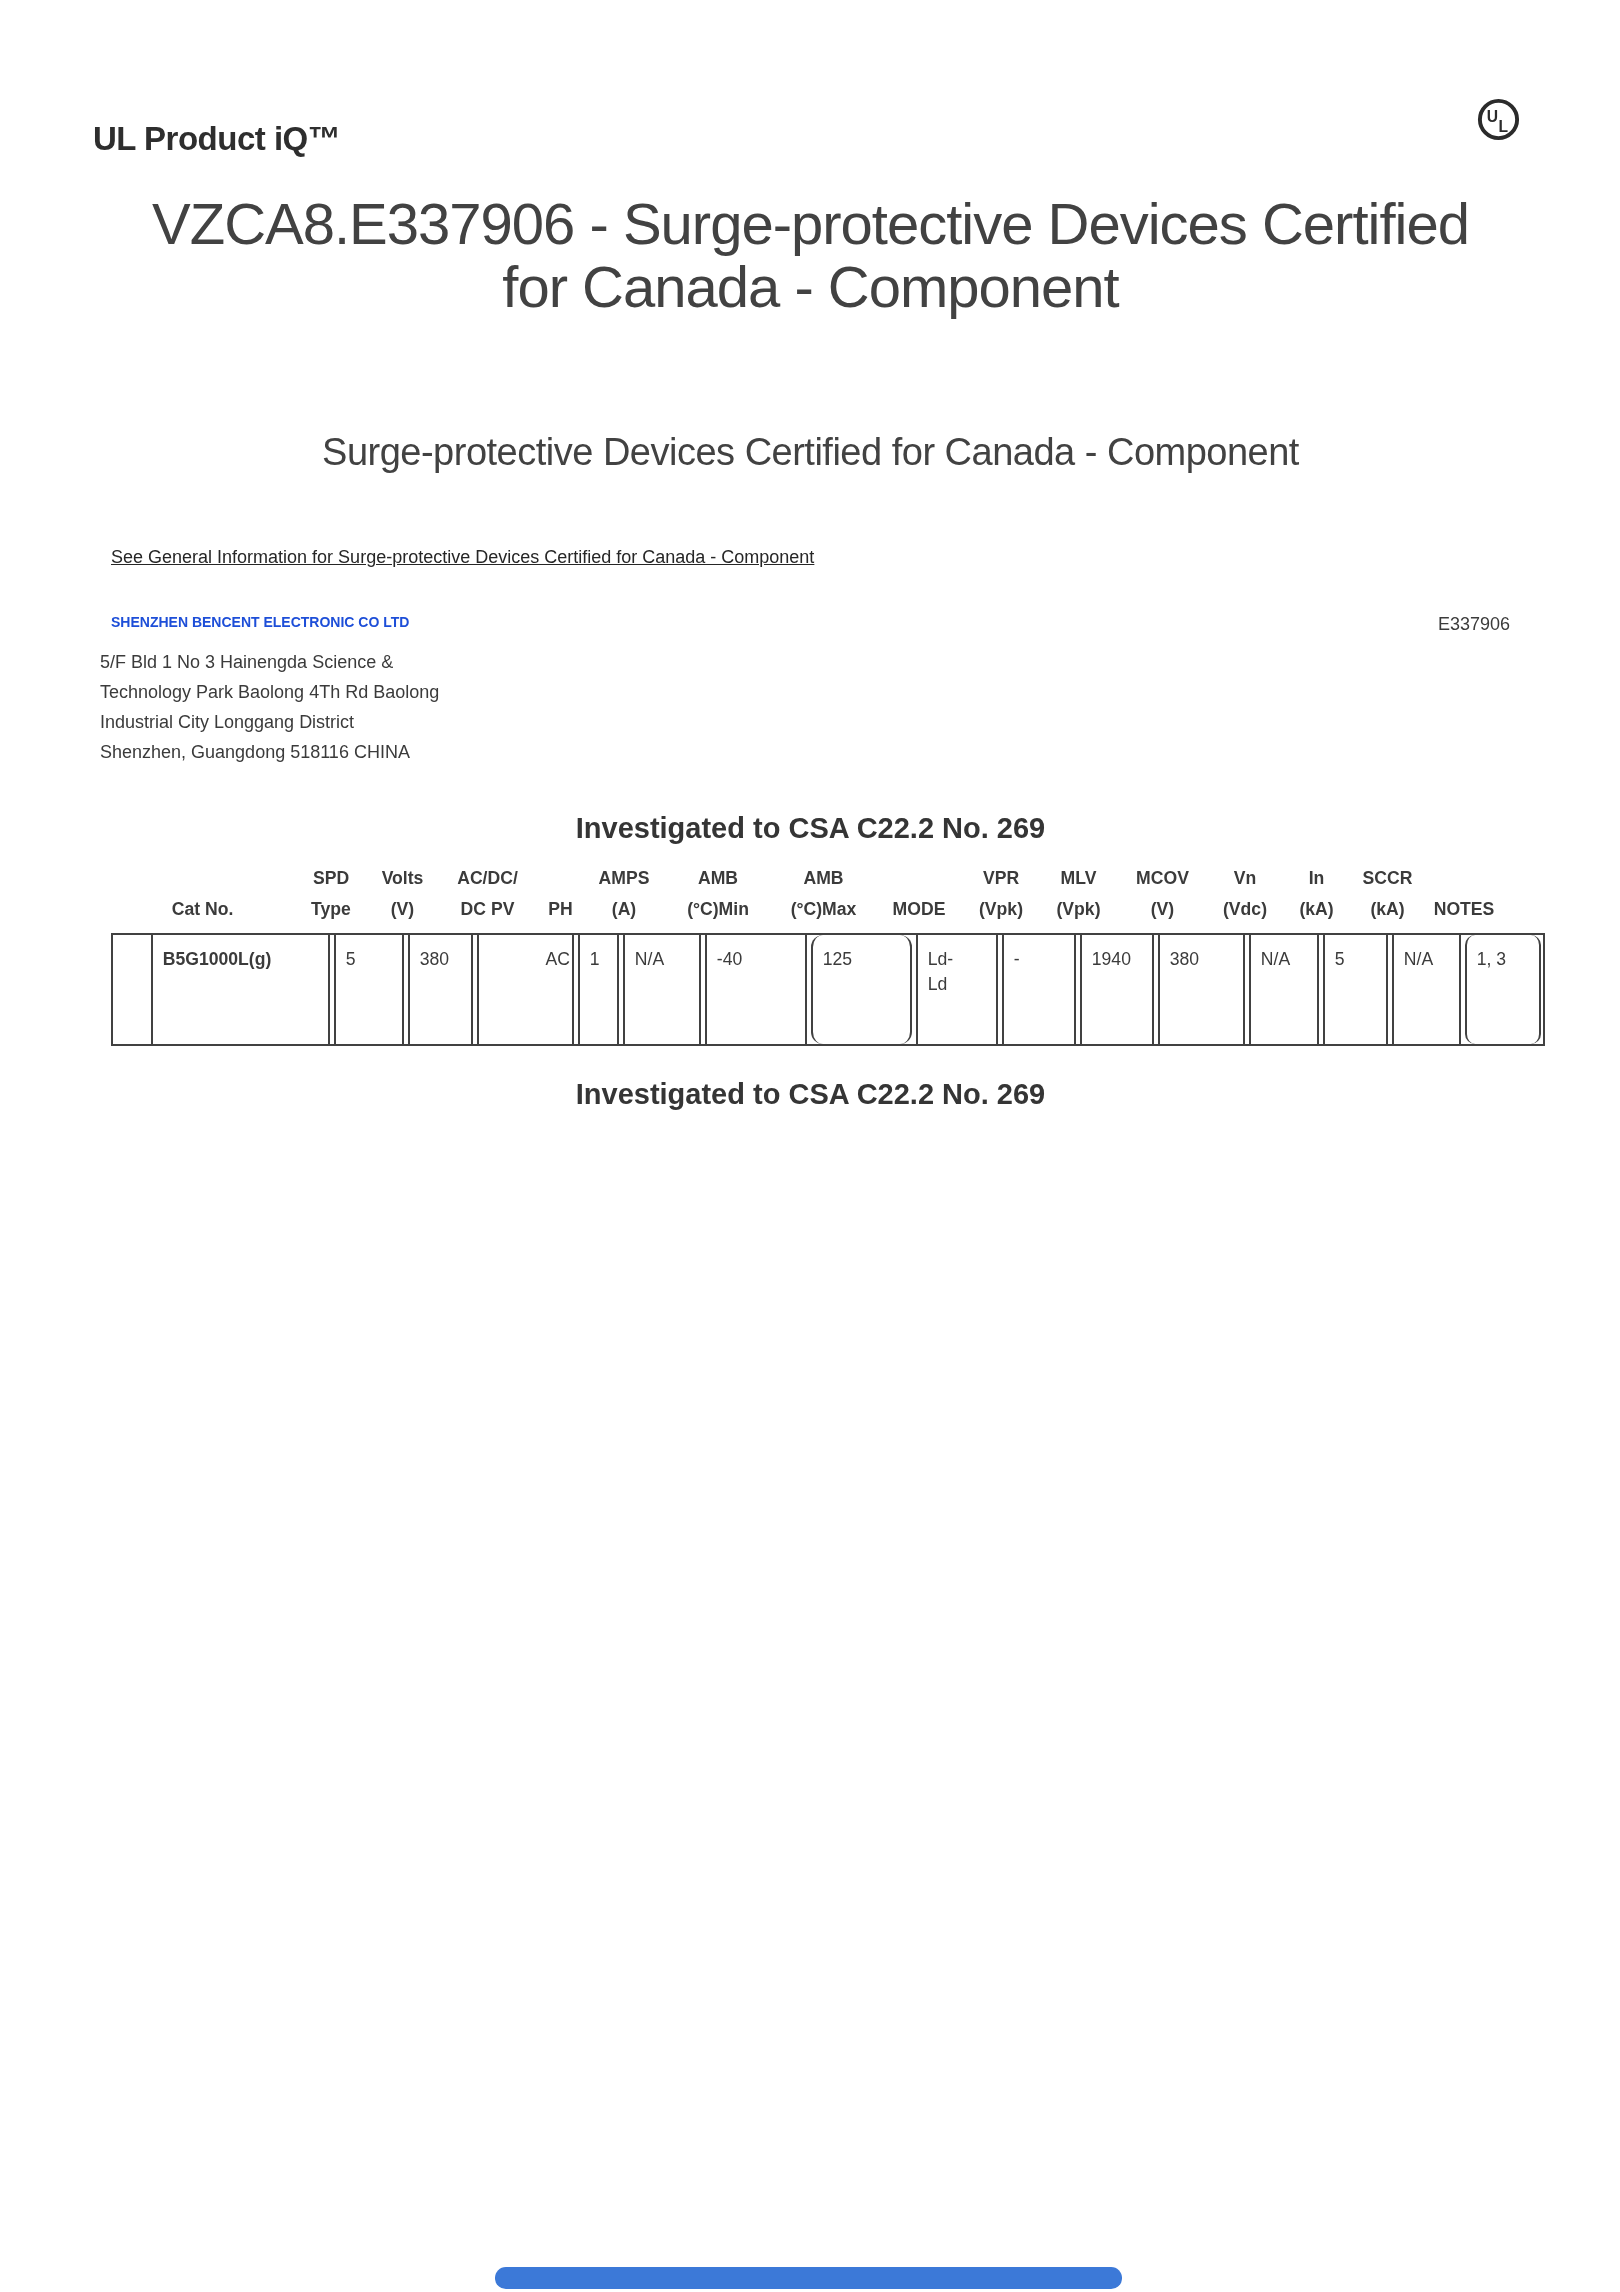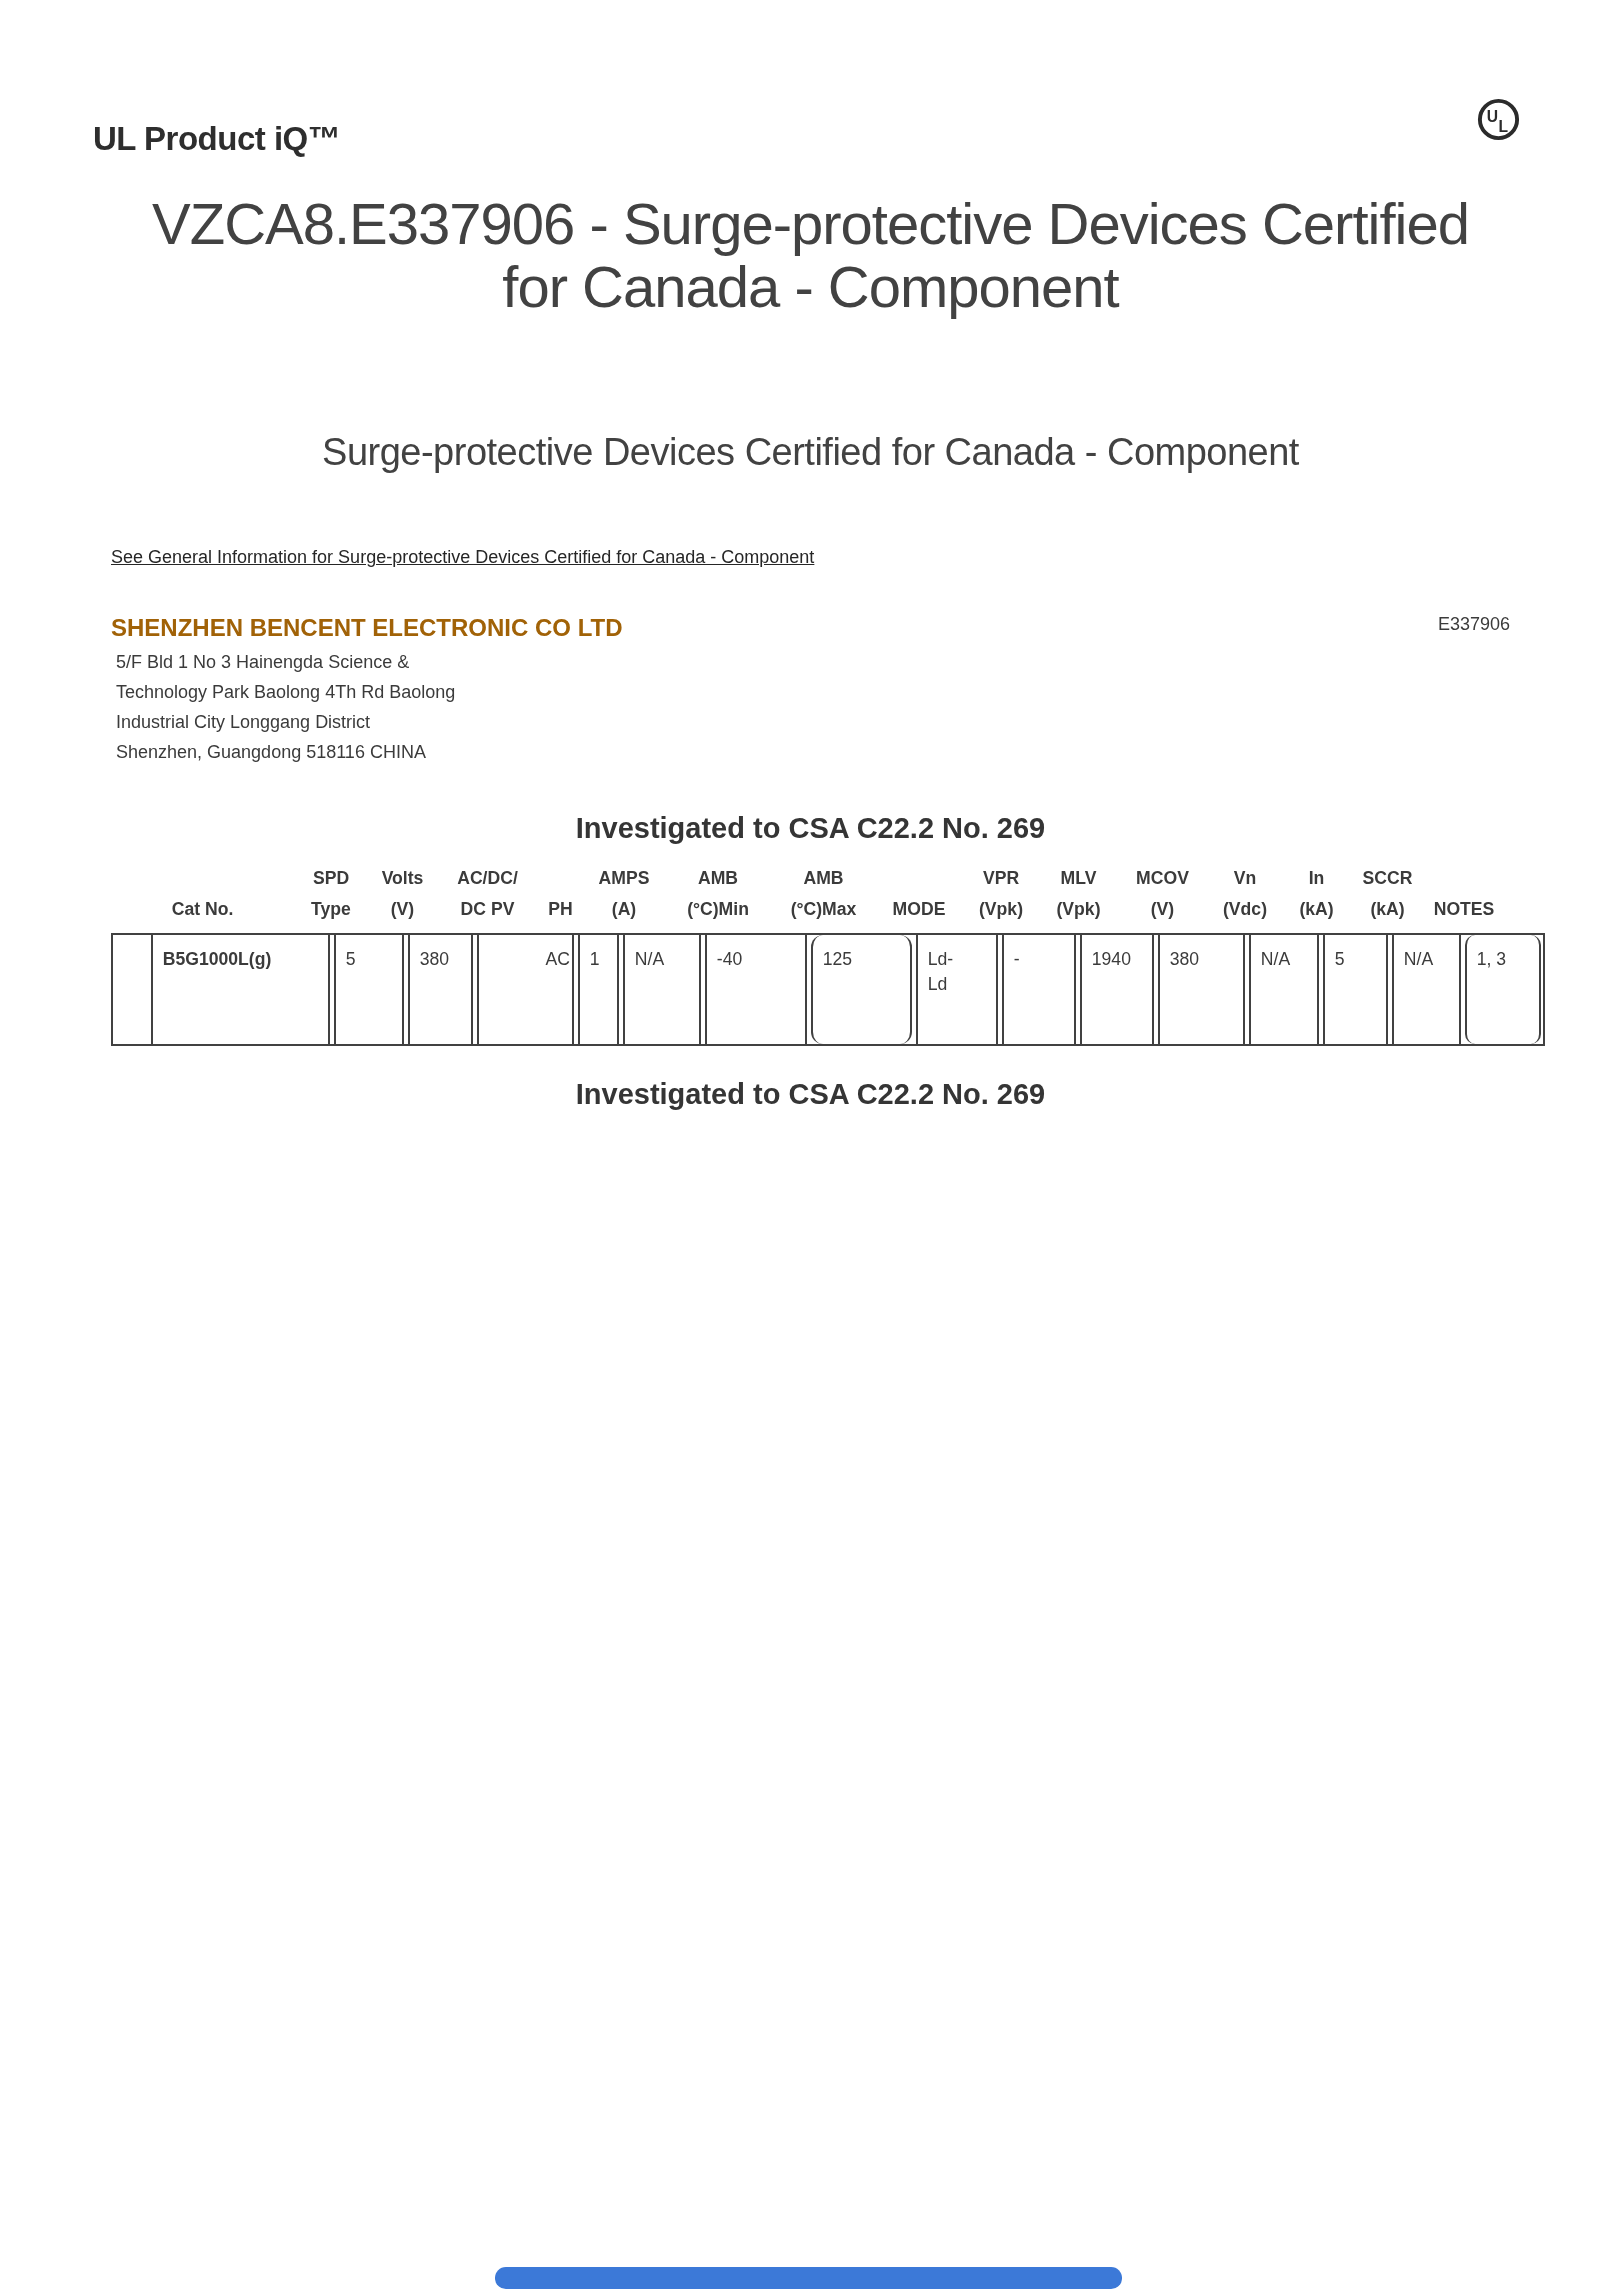--- a/index.html
+++ b/index.html
@@ -11,24 +11,24 @@
   .ulmark{position:absolute;left:1475px;top:96px;width:47px;height:47px;}
 
   .title{position:absolute;left:111px;top:192px;width:1399px;text-align:center;
          font-size:58px;line-height:63px;font-weight:400;color:#424242;
          letter-spacing:-1px;white-space:pre-line;}
   .subtitle{position:absolute;left:111px;top:431px;width:1399px;text-align:center;
          font-size:38px;font-weight:400;color:#424242;letter-spacing:-0.5px;}
   .genlink{position:absolute;left:111px;top:547px;font-size:18px;color:#262626;
          text-decoration:underline;cursor:pointer;}
 
-  .company{position:absolute;left:111px;top:614px;font-size:24px;font-weight:bold;color:#a16207;}
+  .company{position:absolute;left:111px;top:614px;font-size:14px;font-weight:bold;color:#1d4ed8;}
   .filenum{position:absolute;left:111px;top:614px;width:1399px;text-align:right;
          font-size:18px;color:#3b3b3b;}
-  .address{position:absolute;left:116px;top:647px;font-size:18px;line-height:30px;
+  .address{position:absolute;left:100px;top:647px;font-size:18px;line-height:30px;
          color:#3b3b3b;white-space:pre-line;}
 
   .secheading{position:absolute;left:111px;width:1399px;text-align:center;
          font-size:29px;font-weight:bold;color:#353535;}
   .sh1{top:812px;}
   .sh2{top:1078px;}
 
   .tblock{position:absolute;}
   .t1{left:111px;top:863px;}
   .clip2{position:absolute;left:111px;top:1161px;width:1406px;overflow:hidden;}

